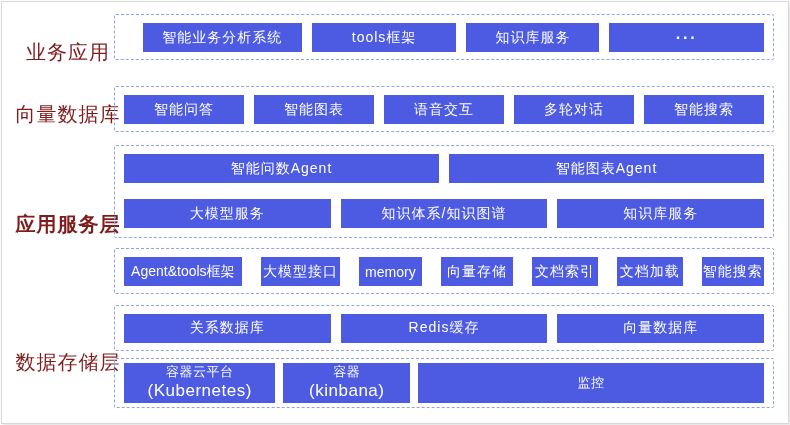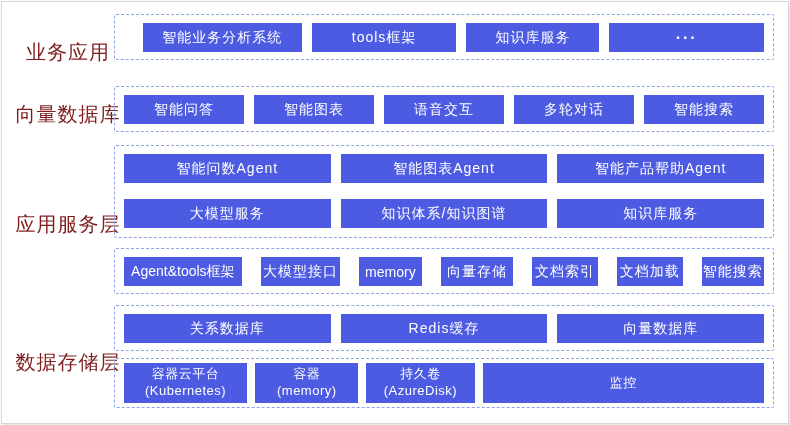--- a/index.html
+++ b/index.html
@@ -50,31 +50,31 @@
     overflow: hidden;
   }
   .box.two-line {
     height: 40px;
     flex-direction: column;
     justify-content: center;
     font-size: 13px;
     line-height: 1.3;
     letter-spacing: 0.5px;
   }
-  .box .l2 { font-size: 13px; }
+  .box .l2 { font-size: 17px; }
   .ellipsis-box { font-weight: bold; font-size: 16px; letter-spacing: 2px; }
 </style>
 </head>
 <body>
 
 <div class="canvas">
 
   <div class="layer-label" style="top:37px;">业务应用</div>
   <div class="layer-label" style="top:99px;">向量数据库</div>
-  <div class="layer-label" style="top:209px;">应用服务层</div>
+  <div class="layer-label" style="top:209px;font-weight:bold;">应用服务层</div>
   <div class="layer-label" style="top:347px;">数据存储层</div>
 
   <div class="group" style="top:12px; height:46px;padding-left:28px;">
     <div class="row">
       <div class="box" style="flex:160">智能业务分析系统</div>
       <div class="box" style="flex:146">tools框架</div>
       <div class="box" style="flex:134">知识库服务</div>
       <div class="box ellipsis-box" style="flex:156">···</div>
     </div>
   </div>
@@ -86,62 +86,57 @@
       <div class="box" style="flex:1">语音交互</div>
       <div class="box" style="flex:1">多轮对话</div>
       <div class="box" style="flex:1">智能搜索</div>
     </div>
   </div>
 
   <div class="group" style="top:143px; height:93px;">
     <div class="row">
       <div class="box" style="flex:1">智能问数Agent</div>
       <div class="box" style="flex:1">智能图表Agent</div>
-      <div class="box" style="flex:1">智能产品帮助Agent</div>
     </div>
     <div class="row">
       <div class="box" style="flex:1">大模型服务</div>
       <div class="box" style="flex:1">知识体系/知识图谱</div>
       <div class="box" style="flex:1">知识库服务</div>
     </div>
   </div>
 
   <div class="group" style="top:246px; height:46px;">
     <div class="row" style="gap:19px;">
       <div class="box" style="flex:136; letter-spacing:0;">Agent&amp;tools框架</div>
       <div class="box" style="flex:92">大模型接口</div>
       <div class="box" style="flex:72; letter-spacing:0;">memory</div>
       <div class="box" style="flex:84">向量存储</div>
       <div class="box" style="flex:76">文档索引</div>
       <div class="box" style="flex:76">文档加载</div>
       <div class="box" style="flex:72">智能搜索</div>
     </div>
   </div>
 
-  <div class="group" style="top:303px; height:46px;">
+  <div class="group" style="top:303px; height:46px;justify-content:center;">
     <div class="row">
       <div class="box" style="flex:1">关系数据库</div>
       <div class="box" style="flex:1">Redis缓存</div>
       <div class="box" style="flex:1">向量数据库</div>
     </div>
   </div>
 
   <div class="group" style="top:356px; height:50px; padding:4px 9px;">
     <div class="row" style="gap:8px;">
       <div class="box two-line" style="flex:123">
         <span class="l1">容器云平台</span>
         <span class="l2">(Kubernetes)</span>
       </div>
       <div class="box two-line" style="flex:103">
         <span class="l1">容器</span>
-        <span class="l2">(memory)</span>
-      </div>
-      <div class="box two-line" style="flex:108">
-        <span class="l1">持久卷</span>
-        <span class="l2">(AzureDisk)</span>
+        <span class="l2">(kinbana)</span>
       </div>
       <div class="box two-line" style="flex:281">
         <span class="l1">监控</span>
       </div>
     </div>
   </div>
 
 </div>
 
 </body></html>

